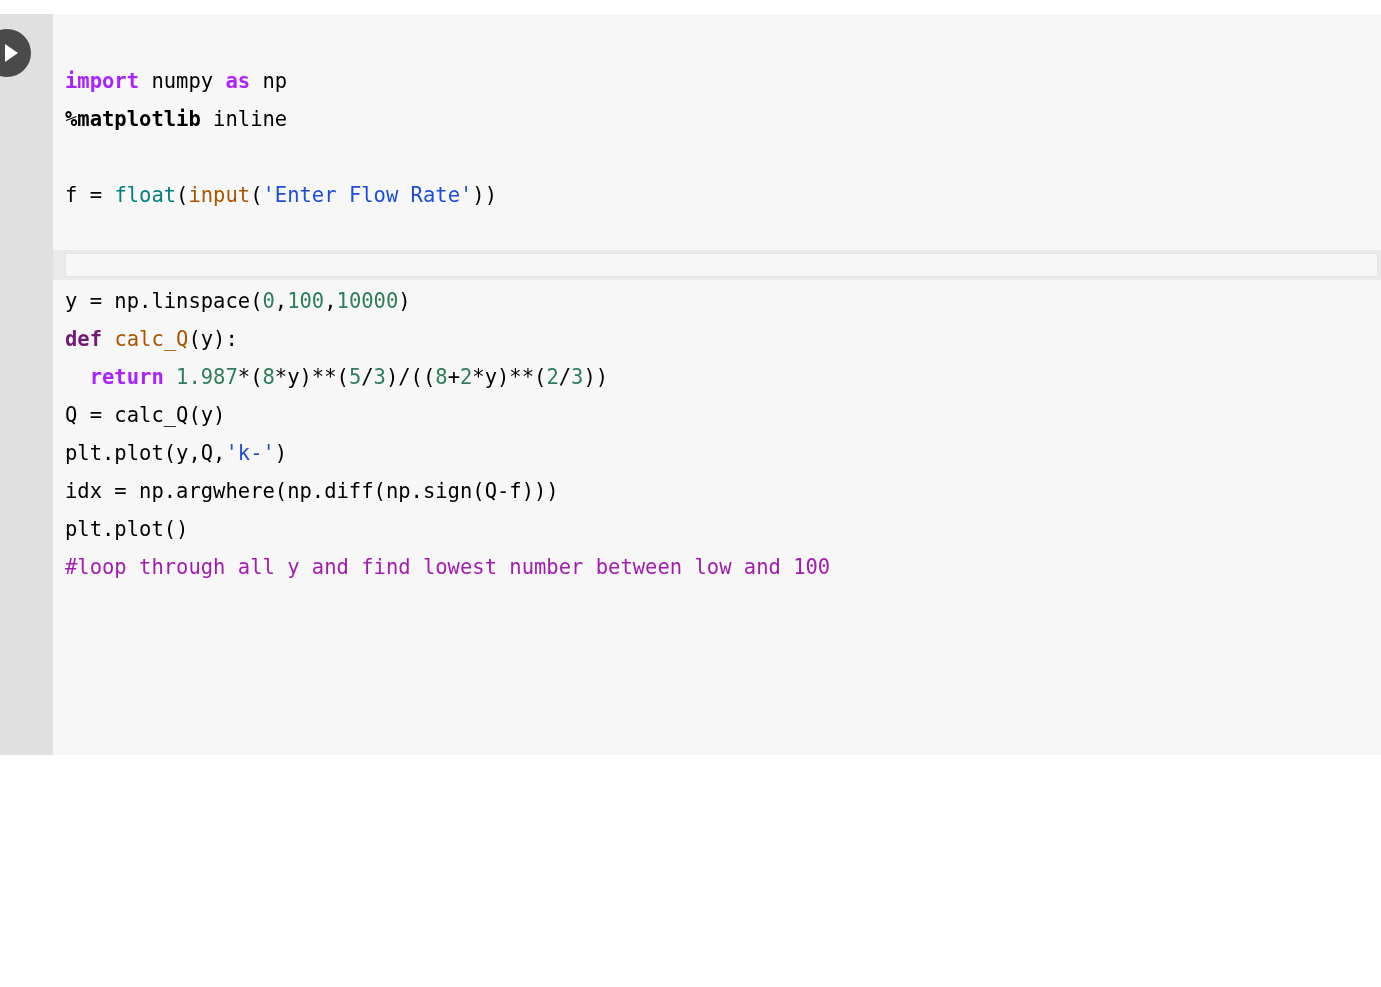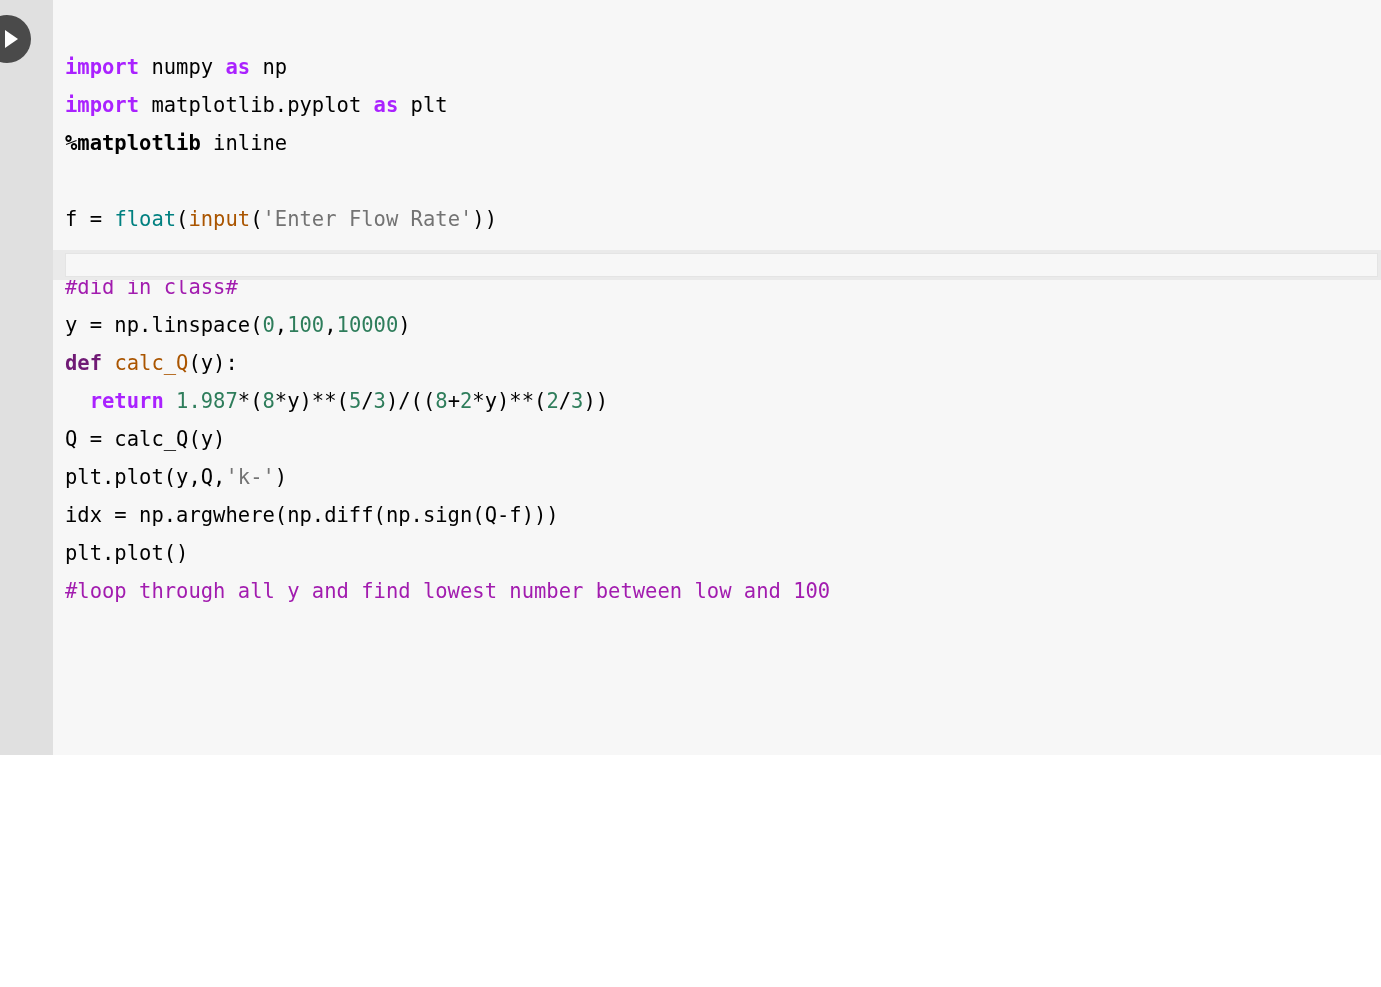--- a/index.html
+++ b/index.html
@@ -6,21 +6,21 @@
   body{
     width:1381px;height:987px;
     background:#ffffff;
     font-family:"DejaVu Sans Mono","Liberation Mono",monospace;
     overflow:hidden;
     position:relative;
   }
 
   
   #code-cell{
-    position:absolute;left:0;top:0;width:1381px;height:755px;
+    position:absolute;left:0;top:14px;width:1381px;height:755px;
     background:#f7f7f7;
   }
   #cell-gutter{
     position:absolute;left:0;top:0;width:53px;height:755px;
     background:#e0e0e0;
   }
   #run-button{
     position:absolute;left:-17px;top:15px;width:48px;height:48px;
     border-radius:50%;background:#4a4a4a;
     display:flex;align-items:center;justify-content:center;
@@ -47,21 +47,21 @@
     height:38px;
   }
   .code-line.blank{height:38px;}
 
   
   .k   {color:#aa22ff;font-weight:bold;}   
   .kb  {color:#701a75;font-weight:bold;}   
   .mg  {color:#000000;font-weight:bold;}   
   .nb  {color:#008080;}                    
   .nf  {color:#aa5500;}                    
-  .s   {color:#737373;}                    
+  .s   {color:#1d4ed8;}                    
   .m   {color:#2e7d5b;}                    
   .c   {color:#a21caf;font-style:normal;}                    
 
   
   #stdin-row{
     position:absolute;left:53px;top:250px;width:1328px;height:30px;
     background:#eaeaea;
     box-sizing:border-box;
     padding:3px 3px 3px 12px;
   }
@@ -89,21 +89,20 @@
 
   <div id="cell-gutter"></div>
 
   <div id="run-button">
     <span class="tri"></span>
   </div>
 
   <div id="code-body">
     <div id="code-lines-top">
         <div class="code-line"><span class="k">import</span><span> numpy </span><span class="k">as</span><span> np</span></div>
-        <div class="code-line"><span class="k">import</span><span> matplotlib.pyplot </span><span class="k">as</span><span> plt</span></div>
         <div class="code-line"><span class="mg">%matplotlib</span><span> inline</span></div>
         <div class="code-line blank">&nbsp;</div>
         <div class="code-line"><span>f = </span><span class="nb">float</span><span>(</span><span class="nf">input</span><span>(</span><span class="s">'Enter Flow Rate'</span><span>))</span></div>
       </div>
     <div style="height:30px"></div>
     <div id="code-lines-bottom">
         <div class="code-line"><span class="c">#did in class#</span></div>
         <div class="code-line"><span>y = np.linspace(</span><span class="m">0</span><span>,</span><span class="m">100</span><span>,</span><span class="m">10000</span><span>)</span></div>
         <div class="code-line"><span class="kb">def</span><span> </span><span class="nf">calc_Q</span><span>(y):</span></div>
         <div class="code-line"><span>  </span><span class="k">return</span><span> </span><span class="m">1.987</span><span>*(</span><span class="m">8</span><span>*y)**(</span><span class="m">5</span><span>/</span><span class="m">3</span><span>)/((</span><span class="m">8</span><span>+</span><span class="m">2</span><span>*y)**(</span><span class="m">2</span><span>/</span><span class="m">3</span><span>))</span></div>

